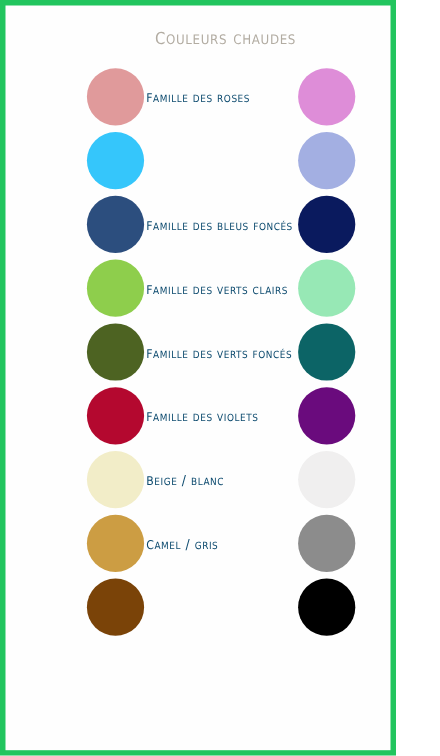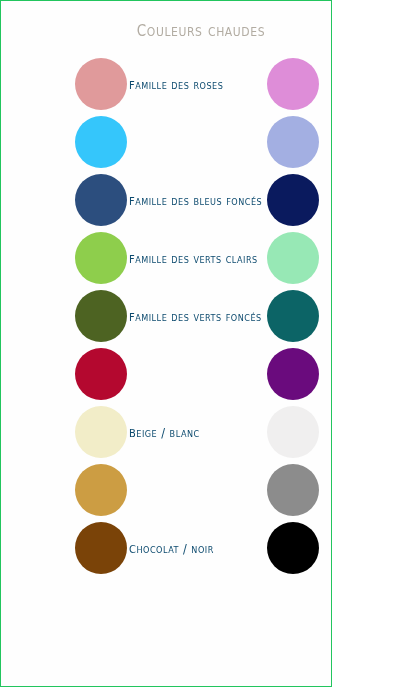--- a/index.html
+++ b/index.html
@@ -5,25 +5,25 @@
   html, body {
     margin: 0;
     padding: 0;
     background: #ffffff;
   }
   body {
     font-family: "DejaVu Sans Condensed", "Liberation Sans", sans-serif;
   }
   .page {
     position: relative;
-    width: 332px;
+    width: 360px;
     height: 687px;
     box-sizing: border-box;
     background: #fefefe;
-    border: 1px solid #22c55e;
+    border: 5px solid #22c55e;
     overflow: hidden;
   }
   .headers {
     position: absolute;
     top: 16px;
     left: 0;
     width: 400px;
     height: 34px;
     display: flex;
   }
@@ -109,31 +109,32 @@
         <div class="row-label">Famille des verts clairs</div>
         <div class="swatch swatch-cool" style="background: rgb(151, 232, 181);"></div>
       </div>
       <div class="row">
         <div class="swatch swatch-warm" style="background: rgb(77, 99, 34);"></div>
         <div class="row-label">Famille des verts foncés</div>
         <div class="swatch swatch-cool" style="background: rgb(12, 100, 102);"></div>
       </div>
       <div class="row">
         <div class="swatch swatch-warm" style="background: rgb(180, 8, 47);"></div>
+        <div class="row-label">Famille des violets</div>
         <div class="swatch swatch-cool" style="background: rgb(106, 11, 125);"></div>
       </div>
       <div class="row">
         <div class="swatch swatch-warm" style="background: rgb(242, 237, 200);"></div>
         <div class="row-label">Beige / Blanc</div>
         <div class="swatch swatch-cool" style="background: rgb(240, 239, 239);"></div>
       </div>
       <div class="row">
         <div class="swatch swatch-warm" style="background: rgb(204, 157, 67);"></div>
+        <div class="row-label">Camel / Gris</div>
         <div class="swatch swatch-cool" style="background: rgb(140, 140, 140);"></div>
       </div>
       <div class="row">
         <div class="swatch swatch-warm" style="background: rgb(122, 67, 8);"></div>
-        <div class="row-label">Chocolat / Noir</div>
         <div class="swatch swatch-cool" style="background: rgb(0, 0, 0);"></div>
       </div>
     </div>
 
 </div>
 
 </body></html>

